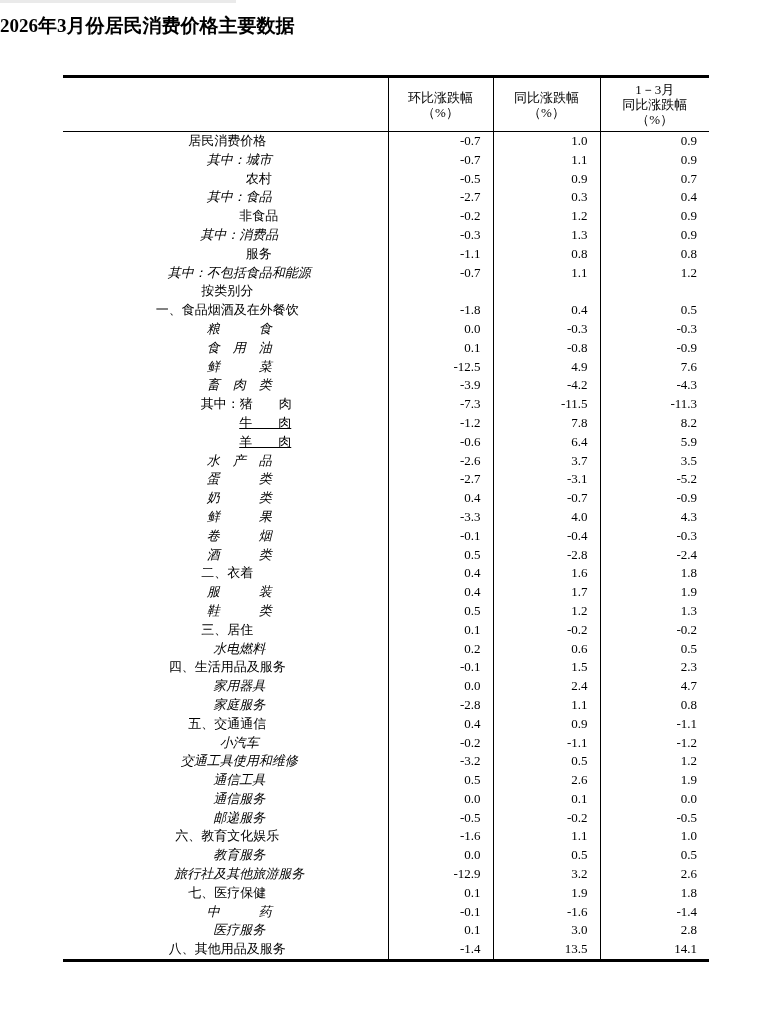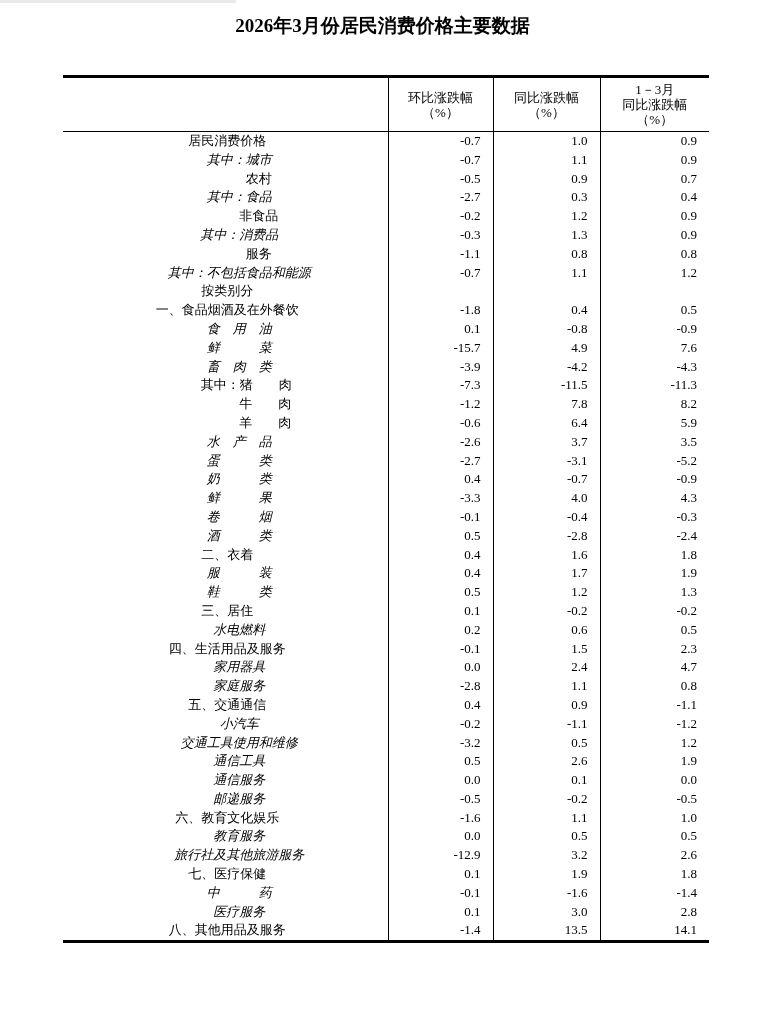--- a/index.html
+++ b/index.html
@@ -18,21 +18,20 @@
   .top-smudge {
     position: absolute;
     top: 0;
     left: 0;
     width: 236px;
     height: 3px;
     background: #eaeaea;
   }
   .title {
     margin: 13px 16px 0 0;
-    text-align: center;
     font-size: 19px;
     line-height: 26px;
     font-weight: bold;
   }
   table.cpi {
     border-collapse: collapse;
     table-layout: fixed;
     margin: 36px 0 0 63px;
     width: 646px;
     border-top: 3px solid #000;
@@ -67,21 +66,21 @@
   td.cat { text-align: center; }
   td.num {
     text-align: right;
     padding-right: 12px;
     font-family: "Liberation Serif", "DejaVu Serif", serif;
   }
   .ind-0 { padding-left: 4px;  }
   .ind-1 { padding-left: 28px; font-style: italic; }
   .ind-2 { padding-left: 67px; }
   .ind-3 { padding-left: 42px; }
-  .ind-4 { padding-left: 80px; }
+  .ind-4 { padding-left: 80px; text-decoration: underline; }
 </style>
 </head>
 <body>
 
 <div class="page">
   <div class="top-smudge"></div>
 
   <h1 class="title">2026年3月份居民消费价格主要数据</h1>
 
   <table class="cpi">
@@ -173,31 +172,37 @@
     <td class="num"></td>
   </tr>
 
   <tr>
     <td class="cat ind-0">一、食品烟酒及在外餐饮</td>
     <td class="num">-1.8</td>
     <td class="num">0.4</td>
     <td class="num">0.5</td>
   </tr>
 
+  <tr>
+    <td class="cat ind-1">粮　　　食</td>
+    <td class="num">0.0</td>
+    <td class="num">-0.3</td>
+    <td class="num">-0.3</td>
+  </tr>
 
   <tr>
     <td class="cat ind-1">食　用　油</td>
     <td class="num">0.1</td>
     <td class="num">-0.8</td>
     <td class="num">-0.9</td>
   </tr>
 
   <tr>
     <td class="cat ind-1">鲜　　　菜</td>
-    <td class="num">-15.7</td>
+    <td class="num">-12.5</td>
     <td class="num">4.9</td>
     <td class="num">7.6</td>
   </tr>
 
   <tr>
     <td class="cat ind-1">畜　肉　类</td>
     <td class="num">-3.9</td>
     <td class="num">-4.2</td>
     <td class="num">-4.3</td>
   </tr>

